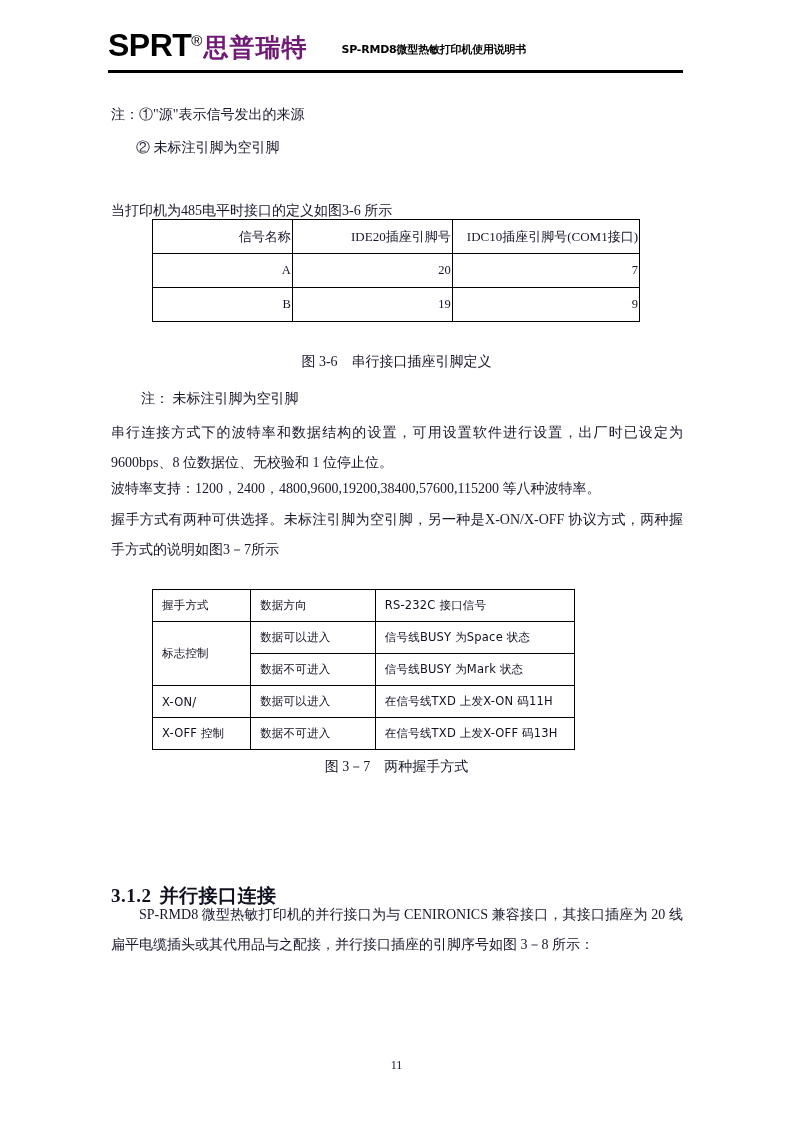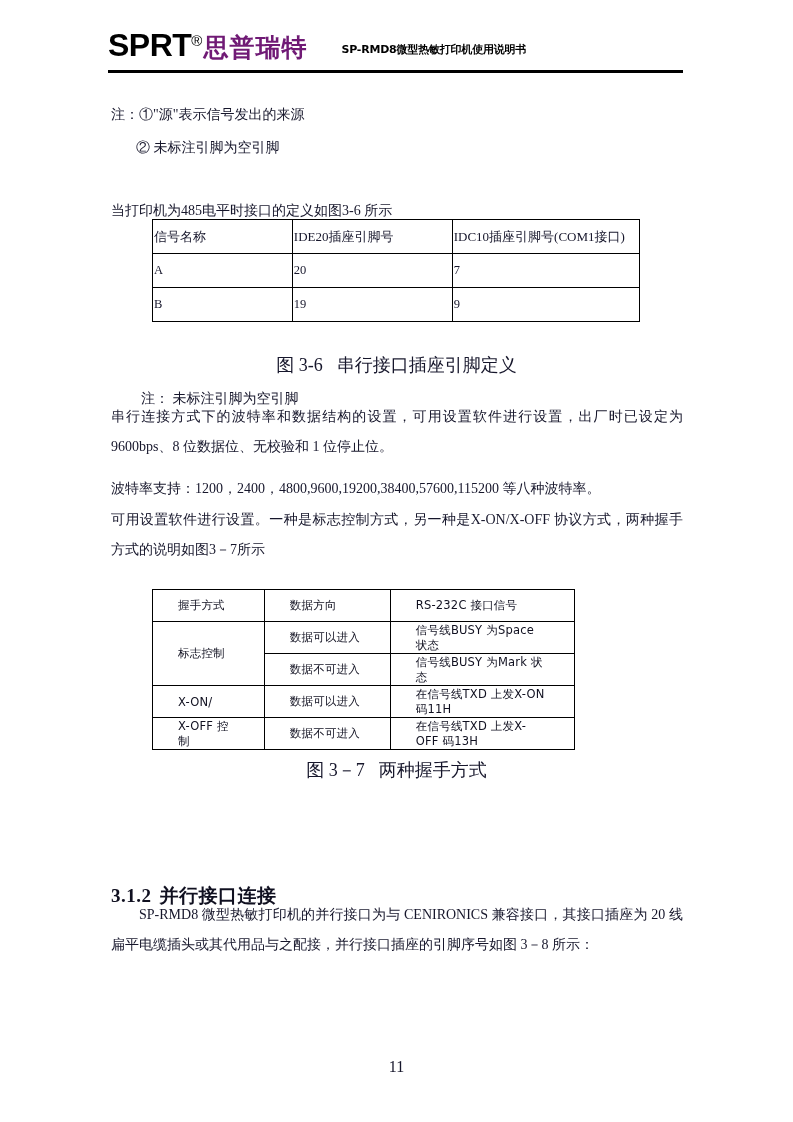--- a/index.html
+++ b/index.html
@@ -100,38 +100,38 @@
   .para-indent {
     text-indent: 28px;
   }
 
   
   .caption {
     position: absolute;
     width: 793px;
     left: 0;
     text-align: center;
-    font-size: 18px;
+    font-size: 14px;
     color: #16162b;
   }
   .caption .gap { display: inline-block; width: 14px; }
 
   
   .tbl1 {
     position: absolute;
     left: 152px;
     top: 219px;
     width: 488px;
     border-collapse: collapse;
     font-size: 12.5px;
     color: #16162b;
   }
   .tbl1 td {
     border: 1px solid #000;
-    text-align: left;
+    text-align: right;
     height: 31px;
     font-family: "Liberation Serif", "DejaVu Serif", serif;
   }
   .tbl1 td.c1 { width: 140px; }
   .tbl1 td.c2 { width: 160px; }
   .tbl1 td.c3 { width: 188px; }
   .tbl1 .hdr td { font-size: 13px; }
 
   
   .tbl2 {
@@ -140,21 +140,21 @@
     top: 589px;
     width: 423px;
     border-collapse: collapse;
     font-family: "DejaVu Sans", "Liberation Sans", sans-serif;
     font-size: 11.5px;
     color: #101020;
   }
   .tbl2 td {
     border: 1px solid #000;
     height: 31px;
-    padding: 0 25px;
+    padding: 0 9px;
     vertical-align: middle;
     text-align: left;
     letter-spacing: 0.2px;
   }
   .tbl2 td.k1 { width: 83px; }
   .tbl2 td.k2 { width: 112px; }
   .tbl2 td.k3 { width: 190px; margin-left: 32px; }
 
   
   .sec-heading {
@@ -172,21 +172,21 @@
     margin-right: 8px;
   }
 
   
   .page-number {
     position: absolute;
     left: 0;
     top: 1058px;
     width: 793px;
     text-align: center;
-    font-size: 16px;
+    font-size: 12px;
     color: #16162b;
   }
 </style>
 </head>
 <body>
 
 <div class="page">
 
   <div class="page-header">
     <div class="brand-row">
@@ -220,23 +220,23 @@
       <td class="c3">9</td>
     </tr>
   </tbody>
     </table>
 
   <div class="caption" style="top:353px;">
     <span>图 3-6</span><span class="gap"></span><span>串行接口插座引脚定义</span>
   </div>
 
   <div class="body-text note-indent2" style="top:384px;">注：  未标注引脚为空引脚</div>
-  <div class="body-text para" style="top:402px;font-family:Liberation Serif, serif;">串行连接方式下的波特率和数据结构的设置，可用设置软件进行设置，出厂时已设定为9600bps、8 位数据位、无校验和 1 位停止位。</div>
+  <div class="body-text para" style="top:418px;font-family:Liberation Serif, serif;">串行连接方式下的波特率和数据结构的设置，可用设置软件进行设置，出厂时已设定为9600bps、8 位数据位、无校验和 1 位停止位。</div>
   <div class="body-text para" style="top:474px;">波特率支持：1200，2400，4800,9600,19200,38400,57600,115200 等八种波特率。</div>
-  <div class="body-text para" style="top:505px;">可用设置软件进行设置。一种是标志控制方式，另一种是X-ON/X-OFF 协议方式，两种握手方式的说明如图3－7所示</div>
+  <div class="body-text para" style="top:505px;">握手方式有两种可供选择。未标注引脚为空引脚，另一种是X-ON/X-OFF 协议方式，两种握手方式的说明如图3－7所示</div>
 
   <table class="tbl2">
     <tbody>
         <tr>
       <td class="k1">握手方式</td>
       <td class="k2">数据方向</td>
       <td class="k3">RS-232C 接口信号</td>
     </tr>
     <tr>
       <td class="k1" rowspan="2">标志控制</td>

